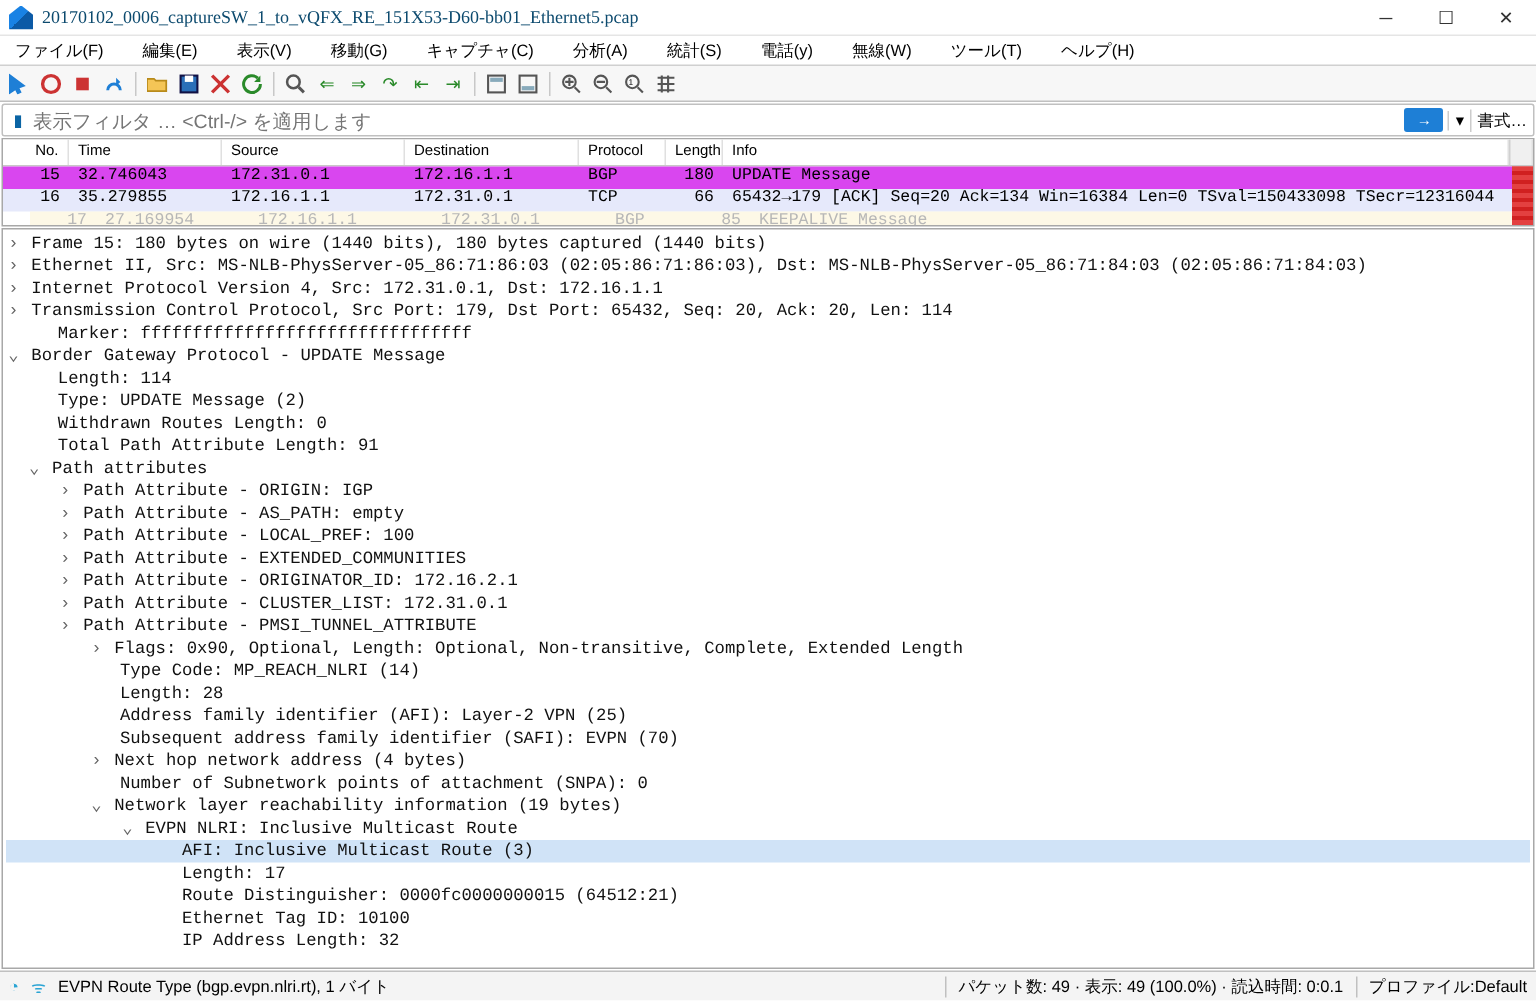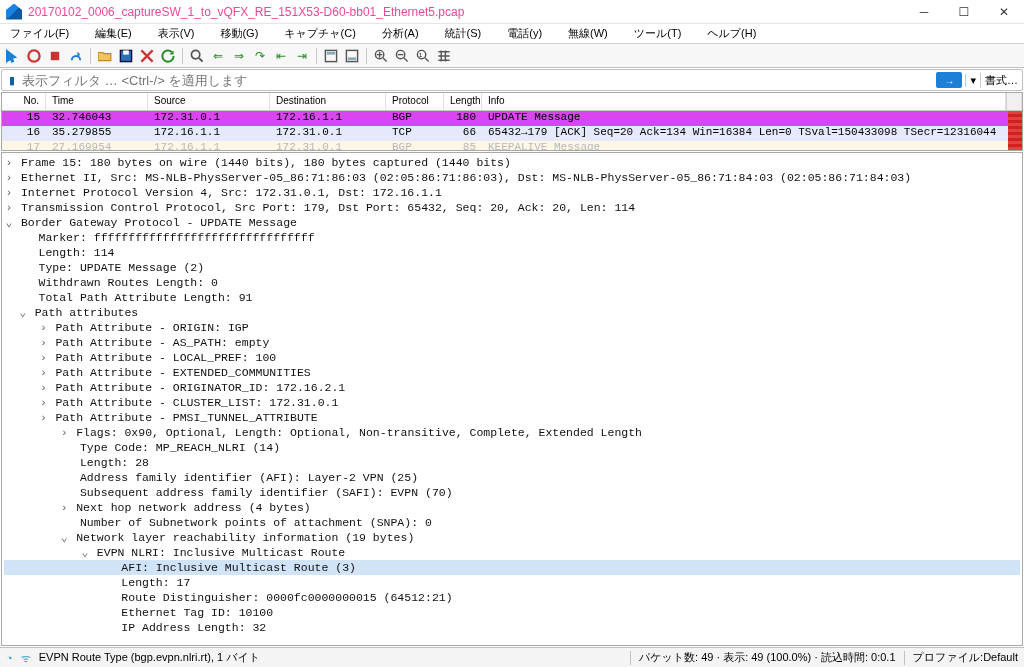--- a/index.html
+++ b/index.html
@@ -1,19 +1,19 @@
 <!DOCTYPE html>
 <html><head>
 <meta charset="utf-8">
 <style>
   * { box-sizing: border-box; margin: 0; padding: 0; }
   html, body { width: 1024px; height: 667px; font-family: "Meiryo UI","Yu Gothic UI","Segoe UI",sans-serif; font-size: 11px; overflow: hidden; background:#fff; }
   .titlebar { height: 24px; background:#fff; display:flex; align-items:center; border-bottom:1px solid #e5e5e5;}
   .titlebar .icon-fin { width:16px; height:16px; margin:0 6px; background: linear-gradient(135deg,#1982e4 50%,#0c5aa6 50%); clip-path: polygon(0 100%,0 40%,50% 0,100% 40%,100% 100%);}
-  .title { flex:1; color:#ec4899; font-size:12px;}
+  .title { flex:1; color:#0c4a6e; font-size:12px;font-family:Liberation Serif, serif;}
   .winbtns { display:flex; }
   .winbtn { width:40px; height:24px; display:flex; align-items:center; justify-content:center; font-size:12px; color:#333;}
   .menubar { height:20px; background:#fff; display:flex; align-items:flex-end; padding:0 4px; gap:14px; border-bottom:1px solid #d0d0d0;}
   .menubar span{ padding:2px 6px;}
   .toolbar { height:24px; background:#f7f7f7; border-bottom:1px solid #c0c0c0; display:flex; align-items:center; gap:3px; padding:0 4px;}
   .tbtn{ width:18px; height:18px; border:1px solid transparent; border-radius:2px; display:flex;align-items:center;justify-content:center; font-size:12px; color:#333;}
   .tsep{ width:1px; background:#c8c8c8; height:16px; margin:0 2px;}
   .tbtn svg{width:14px;height:14px;}
   .filterbar{ height:22px; display:flex; align-items:center; border:1px solid #c0c0c0; margin:1px; border-radius:2px; background:#fff;}
   .filterbar .fico{width:20px;display:flex;align-items:center;justify-content:center;color:#0a64a4;}
@@ -39,21 +39,21 @@
   .endstrip{width:14px; background:#e34040; background-image: repeating-linear-gradient(#e34040 0 3px,#d02020 3px 6px);}
   .detail{ border:1px solid #a8a8a8; margin:1px; flex:1; overflow:auto; font-family:Consolas,"Courier New",monospace; font-size:11.5px; line-height:15px; padding:2px 2px 2px 2px; color:#111;}
   .detail .ln{ white-space:pre;}
   .caret{ display:inline-block; width:10px; text-align:center; color:#666; cursor:default;}
   .hl{ background:#d0e3f7; }
   .statusbar{ height:20px; border-top:1px solid #c0c0c0; background:#f4f4f4; display:flex; align-items:center; padding:0 6px; gap:8px;}
   .statusbar .sec{white-space:nowrap;}
   .statusbar .flex1{flex:1;}
   .statusbar .sep{border-left:1px solid #c0c0c0; height:14px;}
   .body{display:flex; flex-direction:column; height:667px;}
-  .strip{ color:#888;}
+  .strip{ color:#888;margin-left:18px;}
 </style>
 </head>
 <body>
 
 <div class="body">
   <div class="titlebar">
     <div class="icon-fin"></div>
     <div class="title">20170102_0006_captureSW_1_to_vQFX_RE_151X53-D60-bb01_Ethernet5.pcap</div>
     <div class="winbtns">
       <div class="winbtn">─</div>
@@ -226,22 +226,22 @@
       </div>
       <div class="endstrip"></div>
     </div>
   </div>
 
   <div class="detail">
 <div class="ln"><span class="caret">›</span> <span>Frame 15: 180 bytes on wire (1440 bits), 180 bytes captured (1440 bits)</span></div>
 <div class="ln"><span class="caret">›</span> <span>Ethernet II, Src: MS-NLB-PhysServer-05_86:71:86:03 (02:05:86:71:86:03), Dst: MS-NLB-PhysServer-05_86:71:84:03 (02:05:86:71:84:03)</span></div>
 <div class="ln"><span class="caret">›</span> <span>Internet Protocol Version 4, Src: 172.31.0.1, Dst: 172.16.1.1</span></div>
 <div class="ln"><span class="caret">›</span> <span>Transmission Control Protocol, Src Port: 179, Dst Port: 65432, Seq: 20, Ack: 20, Len: 114</span></div>
+<div class="ln">     <span>Marker: ffffffffffffffffffffffffffffffff</span></div>
 <div class="ln"><span class="caret">⌄</span> <span>Border Gateway Protocol - UPDATE Message</span></div>
-<div class="ln">     <span>Marker: ffffffffffffffffffffffffffffffff</span></div>
 <div class="ln">     <span>Length: 114</span></div>
 <div class="ln">     <span>Type: UPDATE Message (2)</span></div>
 <div class="ln">     <span>Withdrawn Routes Length: 0</span></div>
 <div class="ln">     <span>Total Path Attribute Length: 91</span></div>
 <div class="ln">  <span class="caret">⌄</span> <span>Path attributes</span></div>
 <div class="ln">     <span class="caret">›</span> <span>Path Attribute - ORIGIN: IGP</span></div>
 <div class="ln">     <span class="caret">›</span> <span>Path Attribute - AS_PATH: empty</span></div>
 <div class="ln">     <span class="caret">›</span> <span>Path Attribute - LOCAL_PREF: 100</span></div>
 <div class="ln">     <span class="caret">›</span> <span>Path Attribute - EXTENDED_COMMUNITIES</span></div>
 <div class="ln">     <span class="caret">›</span> <span>Path Attribute - ORIGINATOR_ID: 172.16.2.1</span></div>

